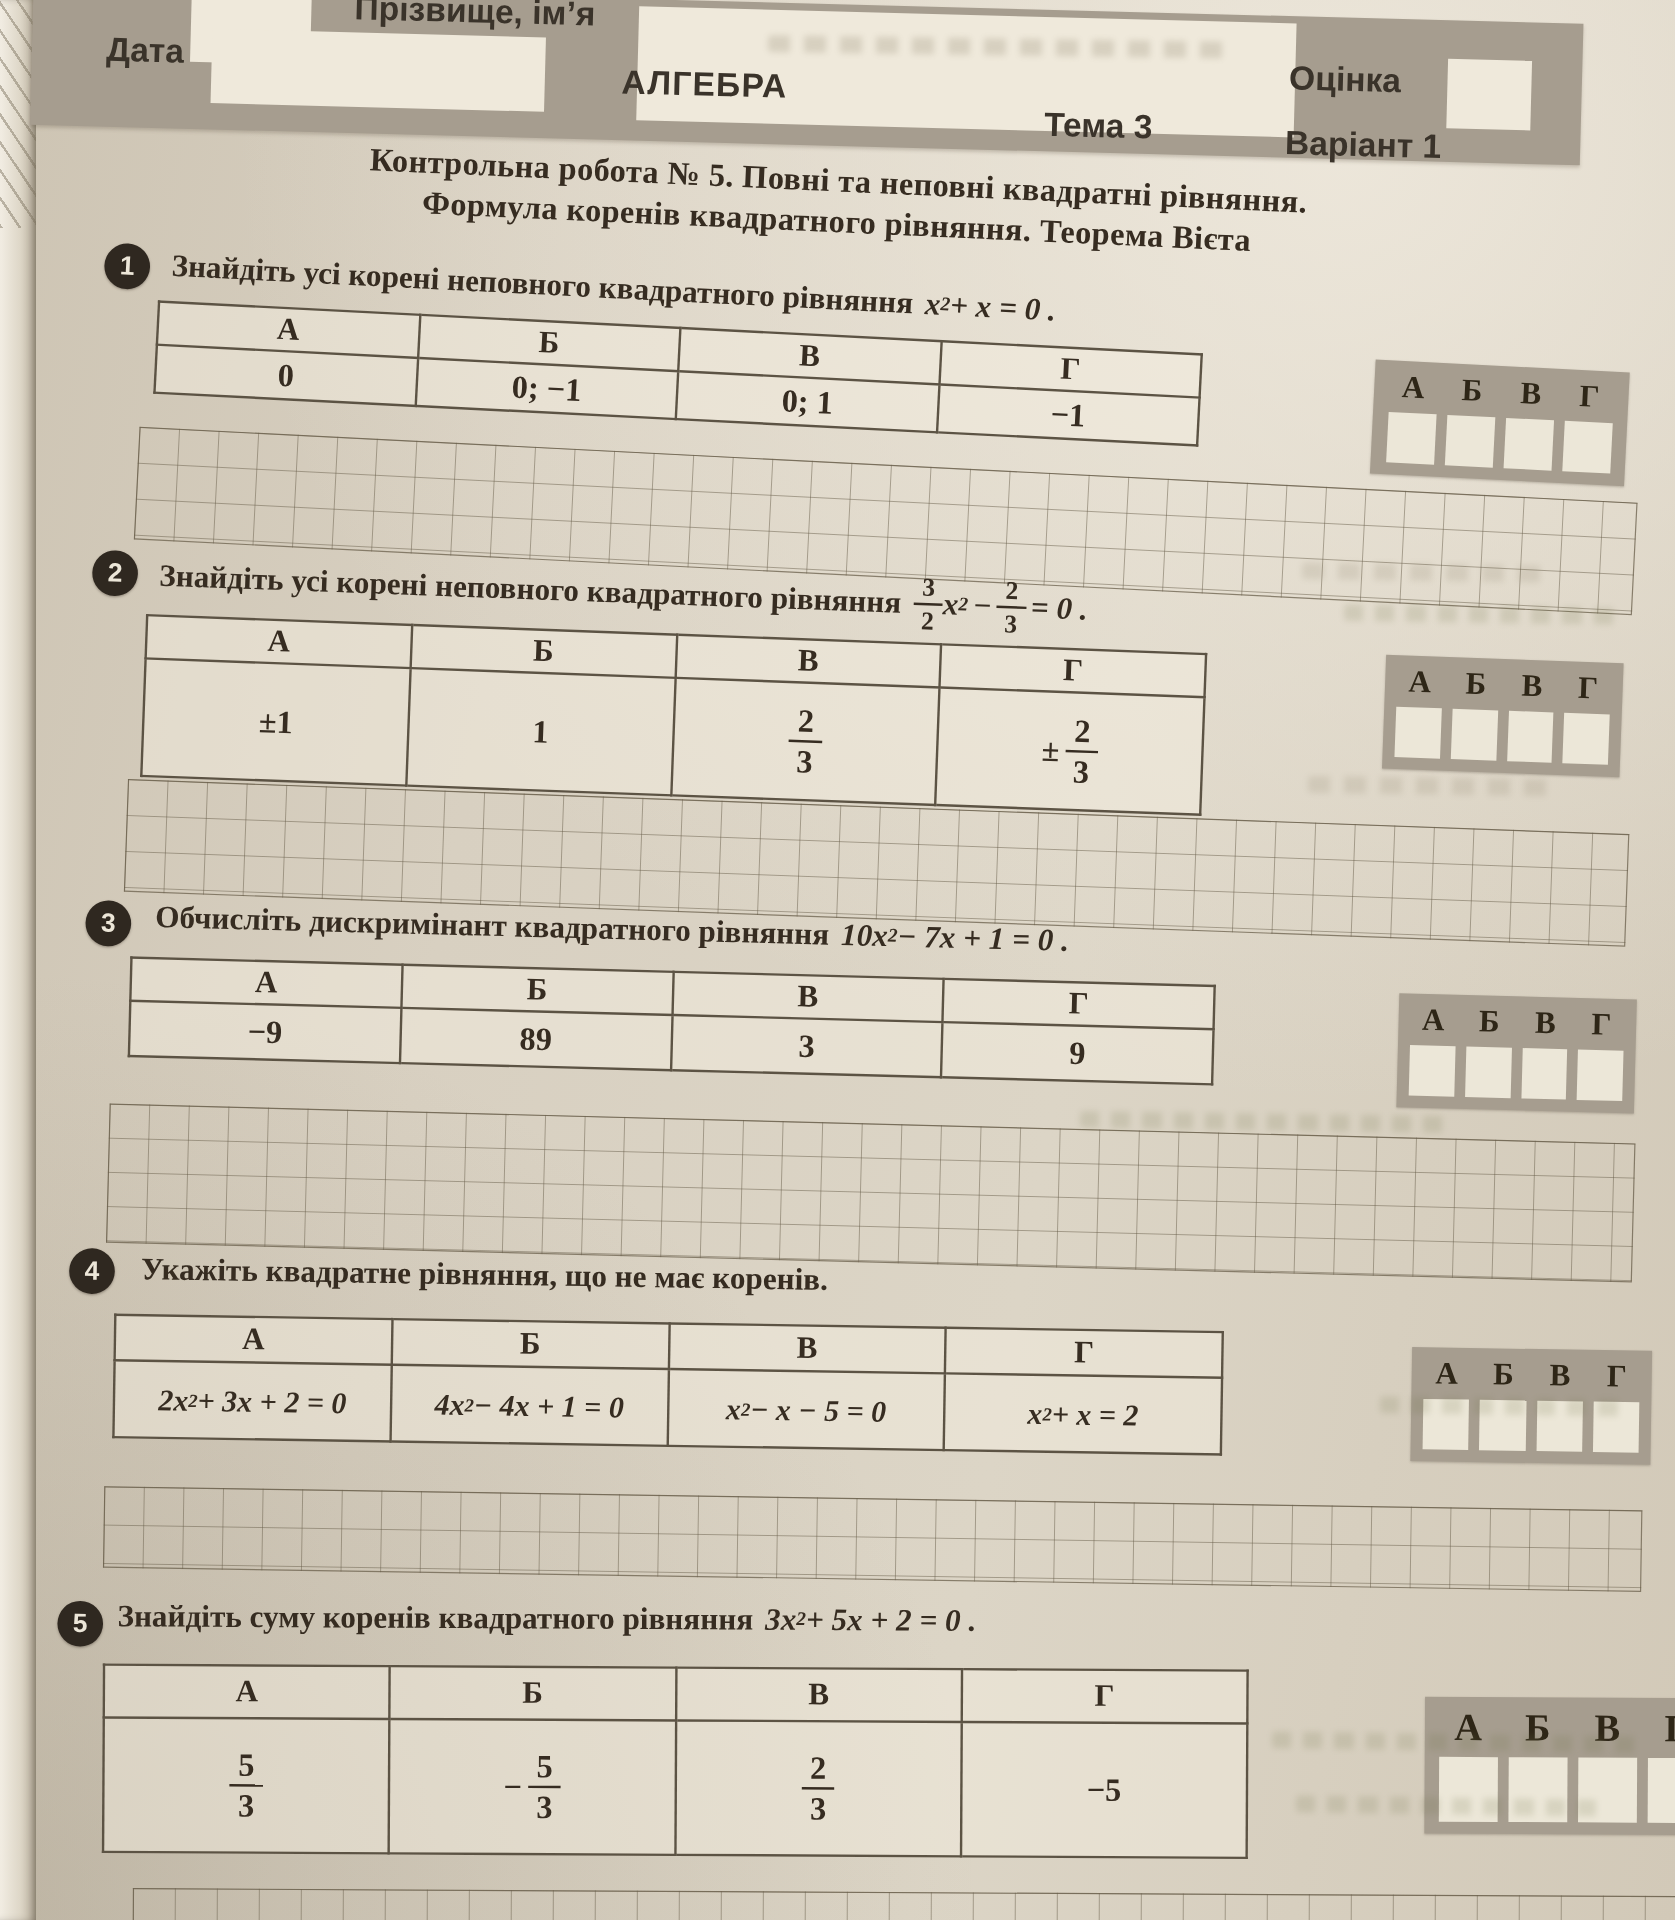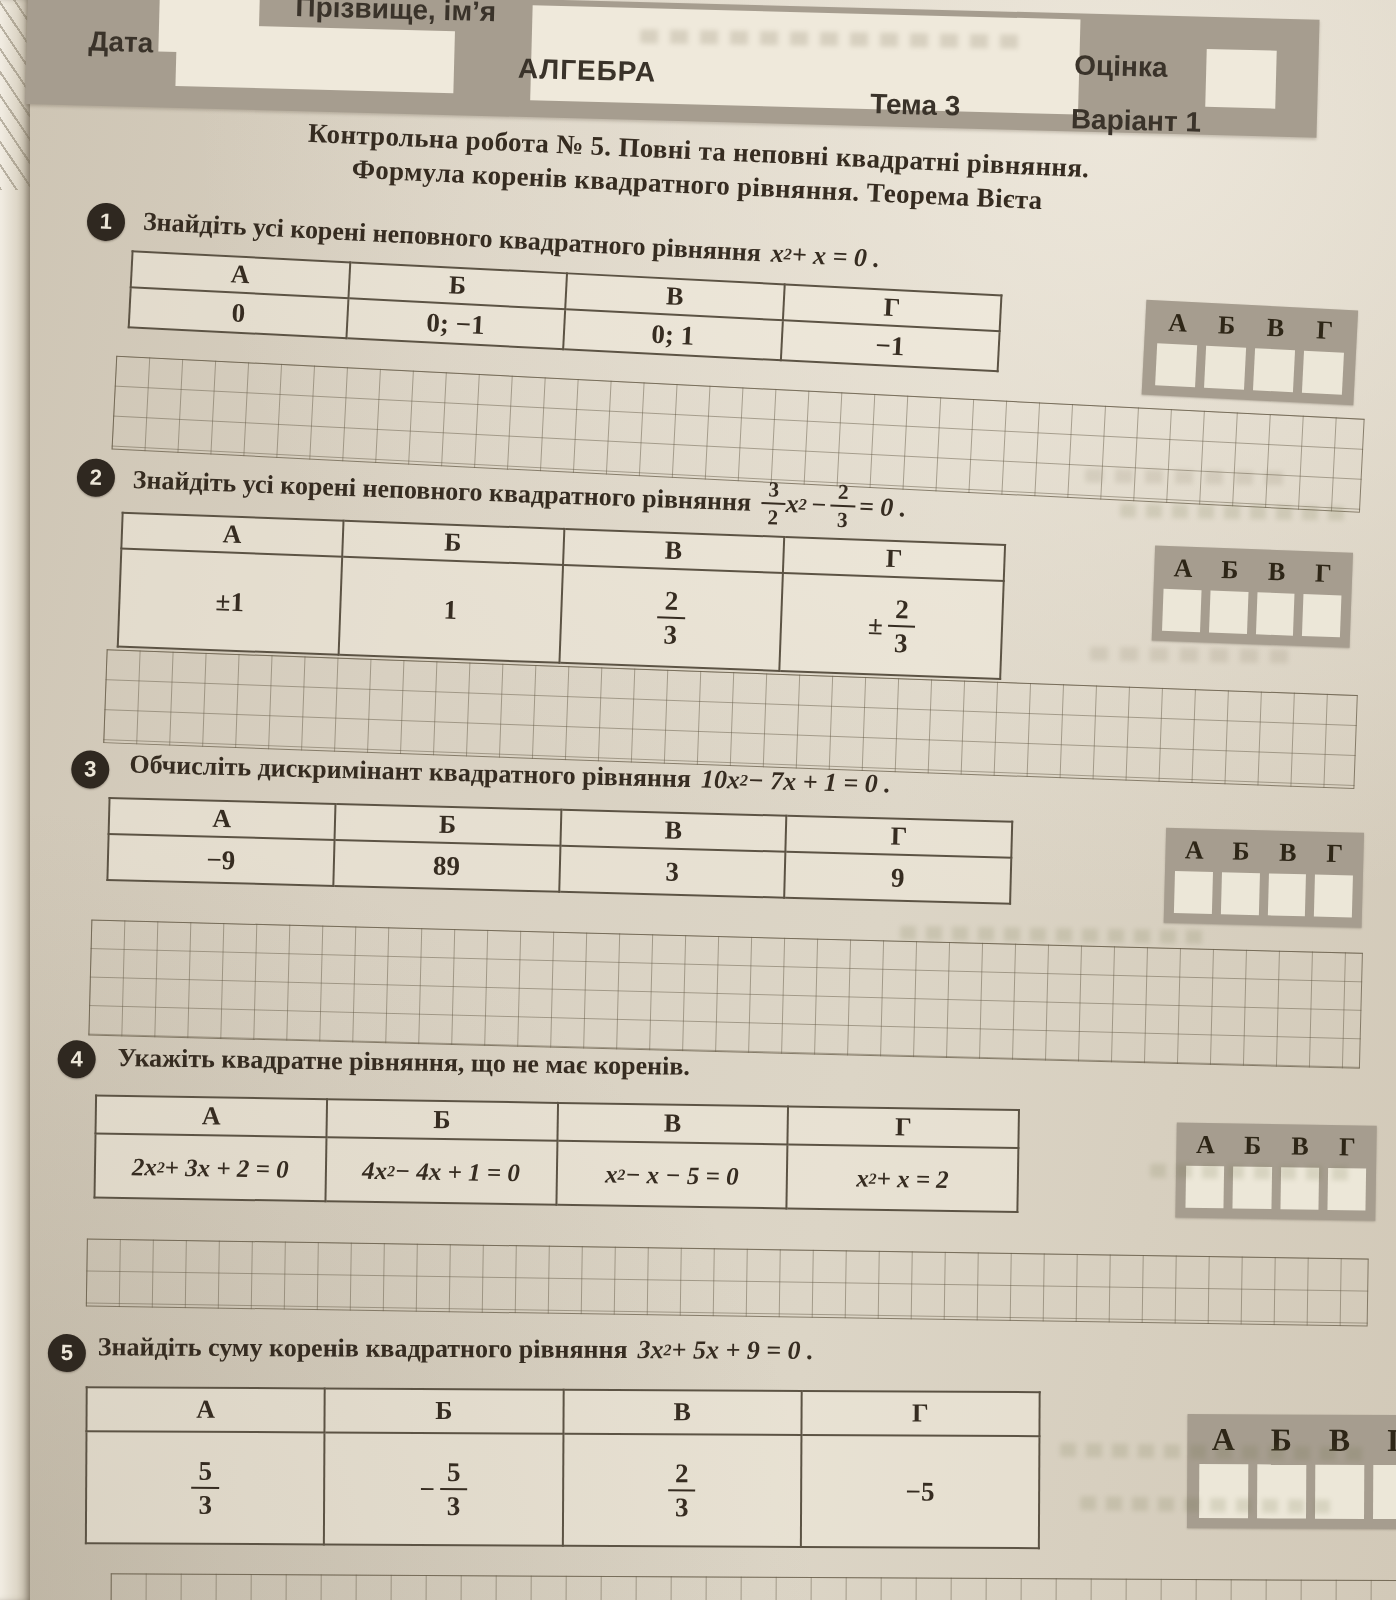--- a/index.html
+++ b/index.html
@@ -296,21 +296,21 @@
   <div class="workgrid" style="left:32px;top:200px;width:1280px;height:66px;background-size:33px 32px;"></div>
 </section>
 
 <section class="sec" style="left:48px;top:1328px;width:1390px;height:290px;transform:rotate(0.3deg);">
   <div class="qnum" style="left:0;top:6px;">5</div>
   <div class="qline" style="left:50px;top:4px;">
     <span>Знайдіть суму коренів квадратного рівняння</span>
     <span class="math">
         <span>3x</span>
         <sup>2</sup>
-        <span> + 5x + 9 = 0 .</span>
+        <span> + 5x + 2 = 0 .</span>
       </span>
   </div>
   <table class="opts" style="left:38px;top:58px;width:955px;">
     <tbody>
         <tr>
       <th style="height:42px;">А</th>
       <th>Б</th>
       <th>В</th>
       <th>Г</th>
     </tr>

